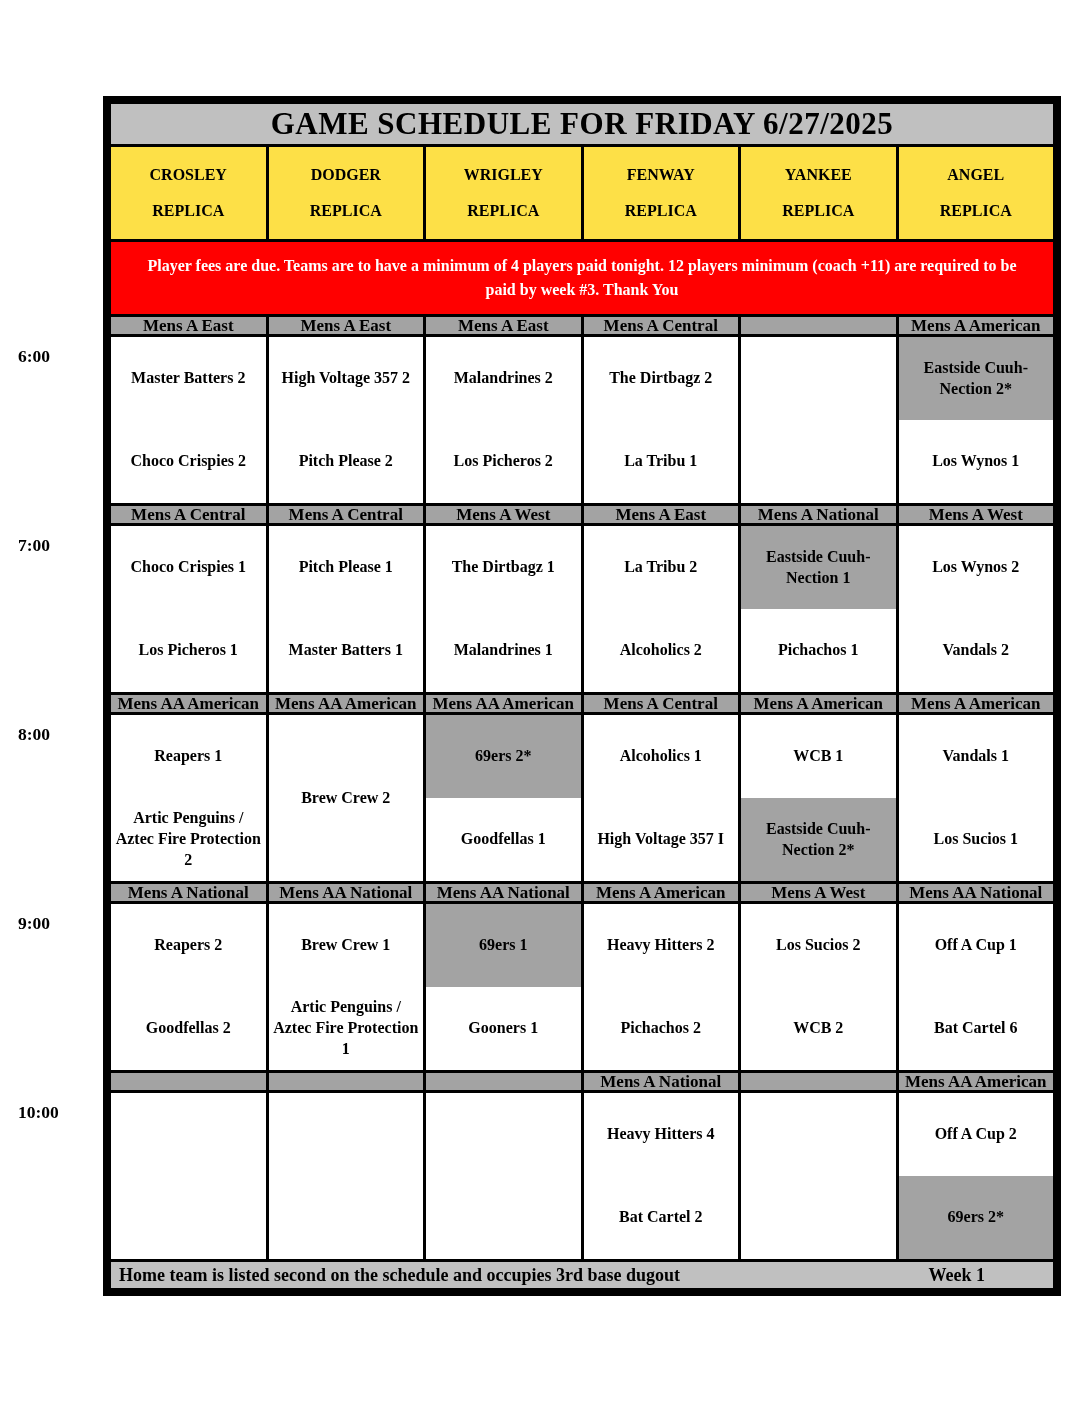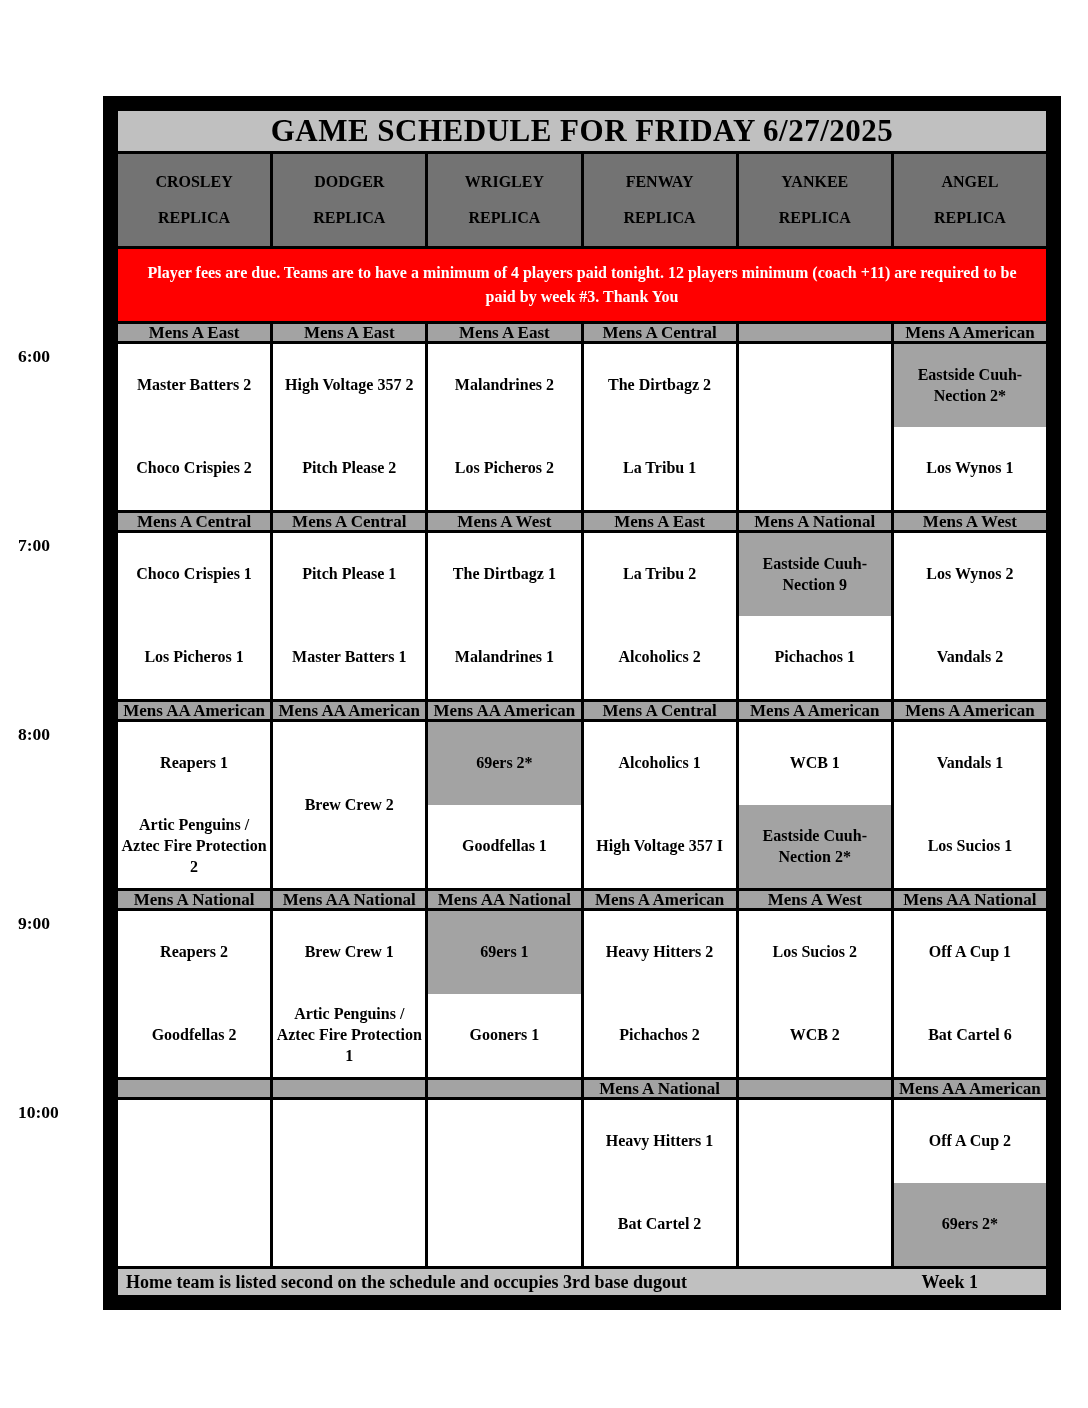--- a/index.html
+++ b/index.html
@@ -2,30 +2,30 @@
 <html><head>
 <meta charset="utf-8">
 <style>
   html,body{margin:0;padding:0;}
   body{
     width:1088px;height:1408px;background:#ffffff;position:relative;
     font-family:"Liberation Serif", serif;color:#000;
   }
   .schedule{
     position:absolute;left:103px;top:96px;width:958px;box-sizing:border-box;
-    background:#000;padding:15px;display:grid;
+    background:#000;padding:8px;display:grid;
     grid-template-columns:repeat(6,1fr);gap:3px;
   }
   .span6{grid-column:1/-1;}
   .title-bar{
     height:40px;background:#C0C0C0;display:flex;align-items:center;justify-content:center;
     font-weight:bold;font-size:31px;letter-spacing:.5px;
   }
   .field-cell{
-    height:92px;background:#737373;display:flex;flex-direction:column;
+    height:92px;background:#fde047;display:flex;flex-direction:column;
     justify-content:space-evenly;align-items:center;font-weight:bold;font-size:16px;
     text-align:center;
   }
   .notice{
     min-height:56px;background:#FF0000;color:#ffffff;font-weight:bold;font-size:16px;
     display:flex;align-items:center;justify-content:center;text-align:center;line-height:1.5;
   }
   .notice p{margin:12px;max-width:900px;}
   .division{
     height:17px;background:#a3a3a3;display:flex;align-items:center;justify-content:center;
@@ -139,21 +139,21 @@
   </div>
   <div class="game">
     <div class="team">The Dirtbagz 1</div>
     <div class="team">Malandrines 1</div>
   </div>
   <div class="game">
     <div class="team">La Tribu 2</div>
     <div class="team">Alcoholics 2</div>
   </div>
   <div class="game">
-    <div class="team" data-hl="true">Eastside Cuuh-Nection 9</div>
+    <div class="team" data-hl="true">Eastside Cuuh-Nection 1</div>
     <div class="team">Pichachos 1</div>
   </div>
   <div class="game">
     <div class="team">Los Wynos 2</div>
     <div class="team">Vandals 2</div>
   </div>
 
   <div class="division">Mens AA American</div>
   <div class="division">Mens AA American</div>
   <div class="division">Mens AA American</div>
@@ -230,21 +230,21 @@
   </div>
   <div class="game">
     <div class="team"></div>
     <div class="team"></div>
   </div>
   <div class="game">
     <div class="team"></div>
     <div class="team"></div>
   </div>
   <div class="game">
-    <div class="team">Heavy Hitters 1</div>
+    <div class="team">Heavy Hitters 4</div>
     <div class="team">Bat Cartel 2</div>
   </div>
   <div class="game">
     <div class="team"></div>
     <div class="team"></div>
   </div>
   <div class="game">
     <div class="team">Off A Cup 2</div>
     <div class="team" data-hl="true">69ers 2*</div>
   </div>

